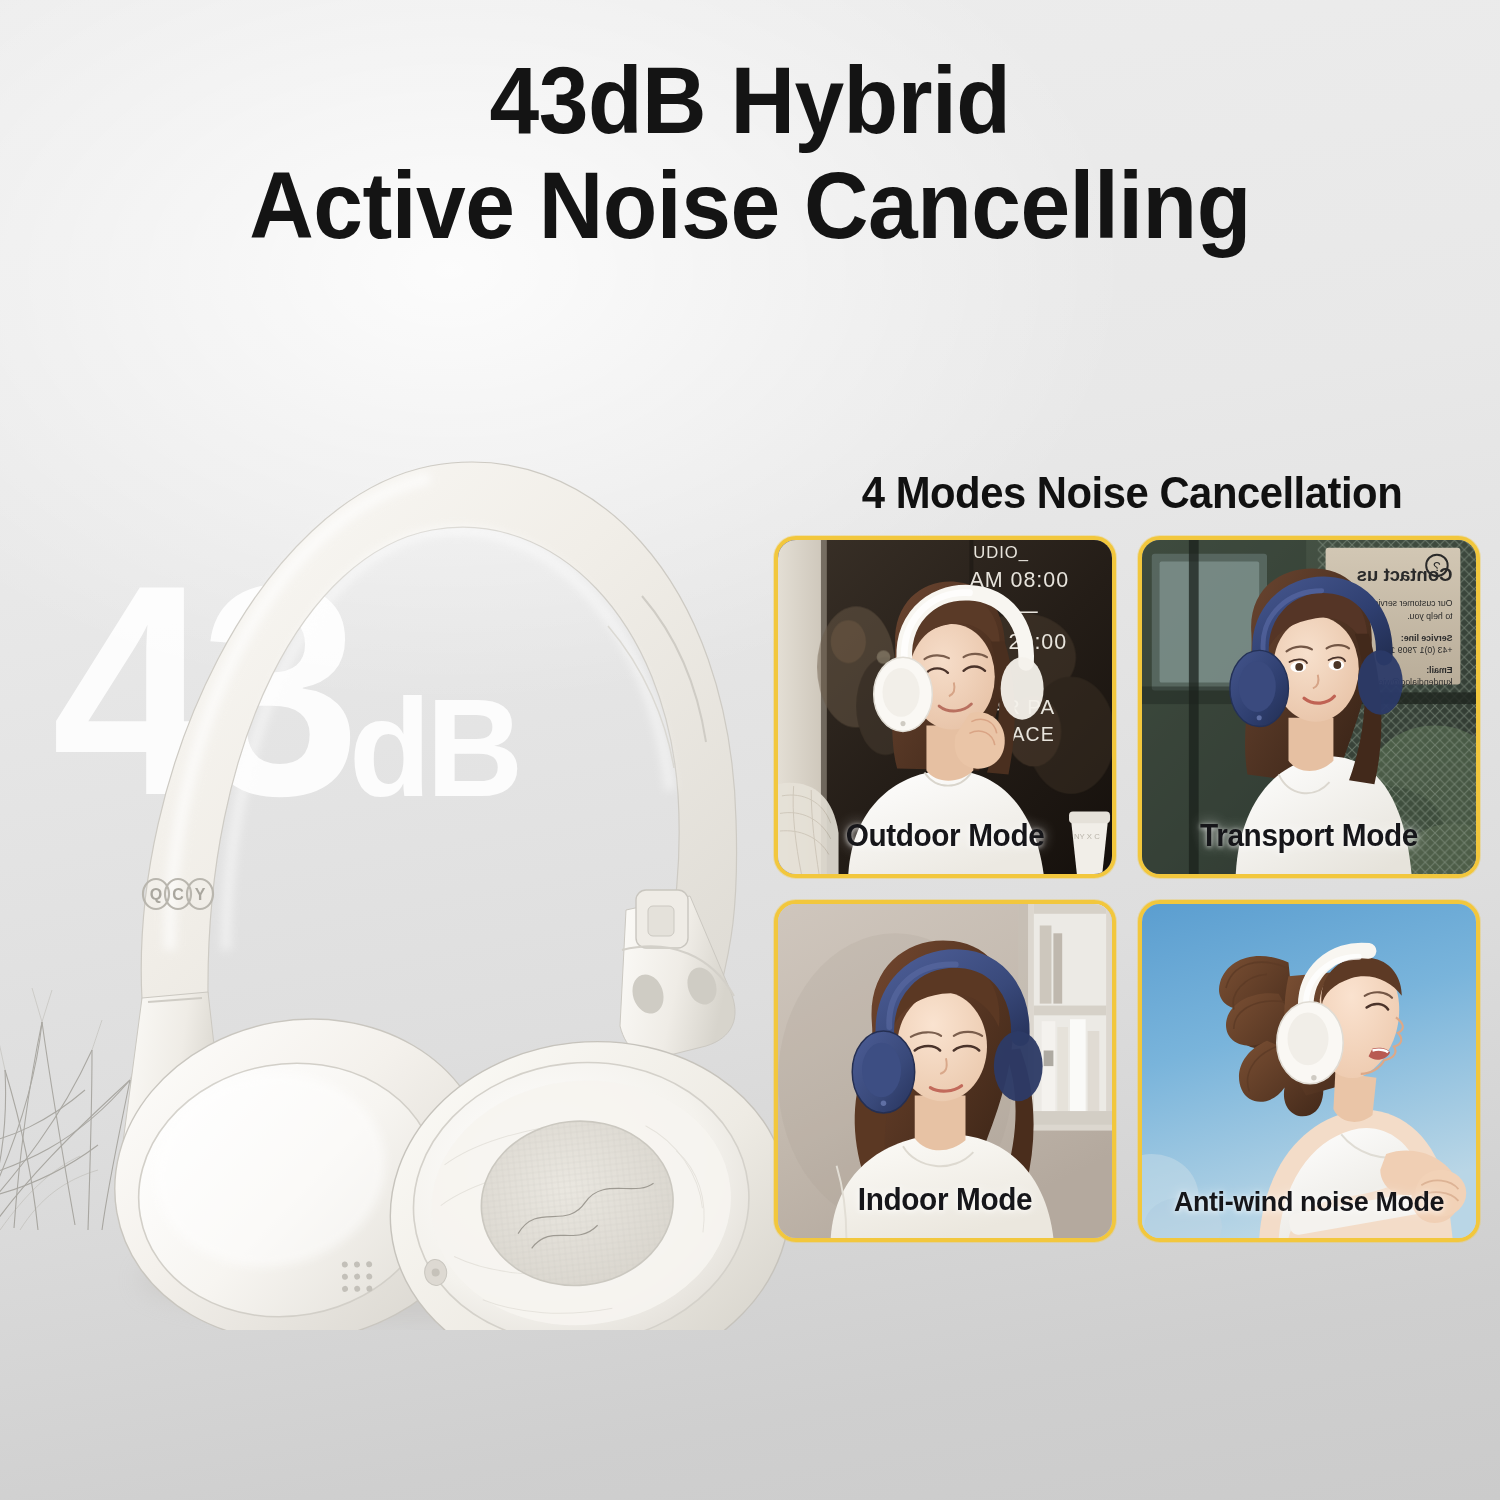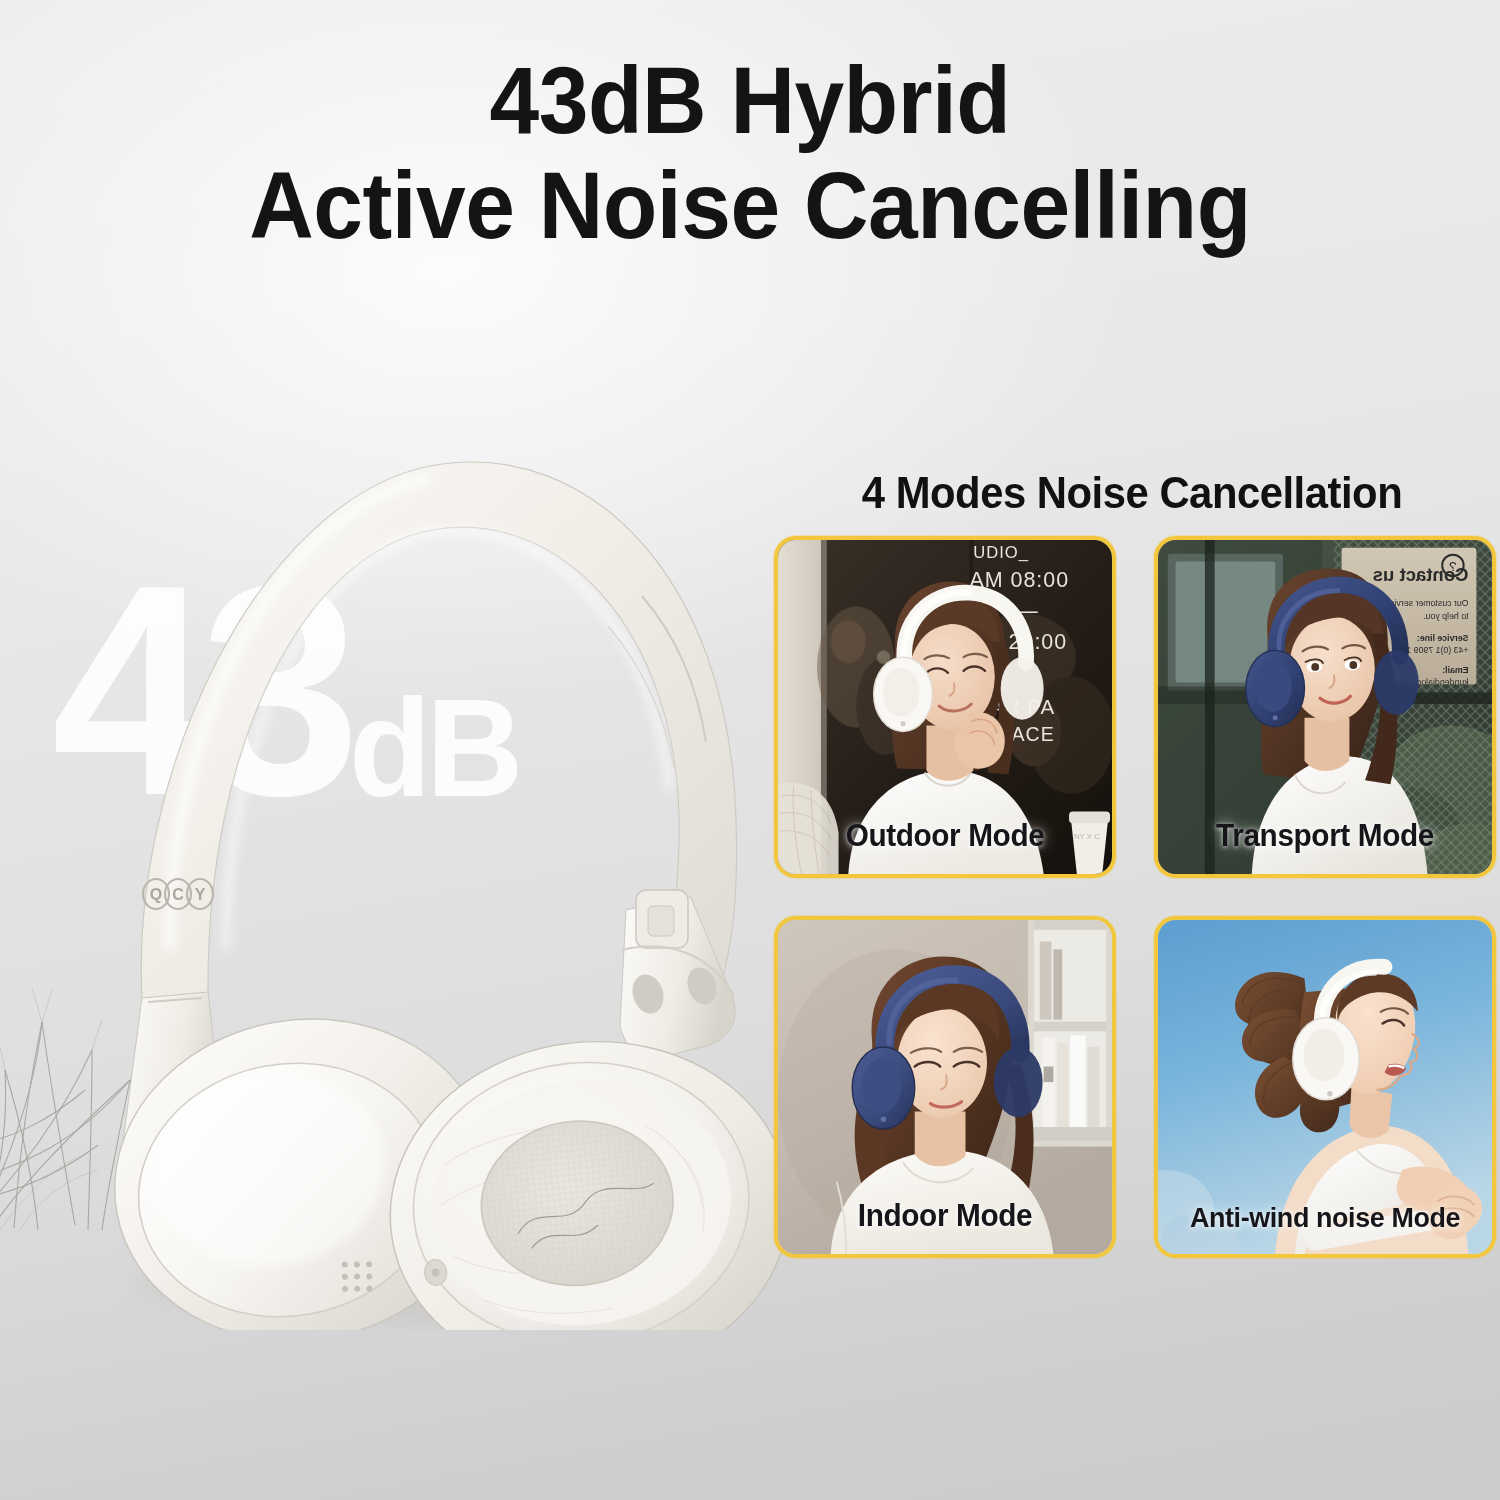--- a/index.html
+++ b/index.html
@@ -53,21 +53,21 @@
   
   .panel { position:absolute; left:752px; top:468px; width:716px;margin-left:22px; }
   .panel-title {
     font-size:44px; font-weight:bold; color:#111;
     text-align:center; letter-spacing:-0.5px;
     transform:scaleX(.95);
     margin-bottom:18px; white-space:nowrap;
   }
   .grid {
     display:grid; grid-template-columns:1fr 1fr;
-    gap:38px; width:706px;
+    gap:22px; width:706px;
   }
   .tile {
     position:relative;
     width:342px; height:342px;
     border:4px solid #f2c73d;
     border-radius:22px;
     overflow:hidden;
     background:#cfcfcf;
     box-shadow:0 0 0 1px rgba(240,200,70,.35);
   }

